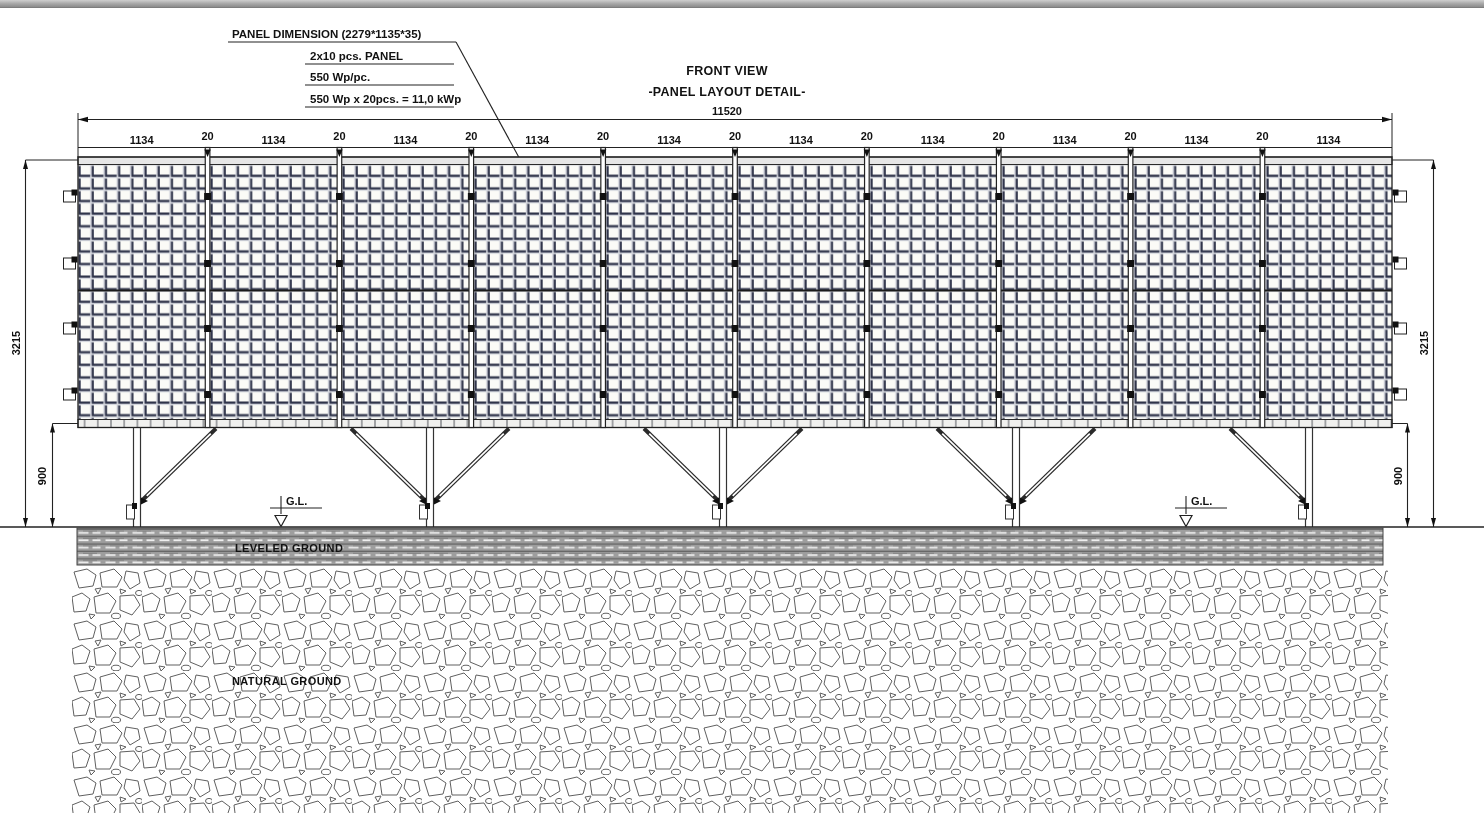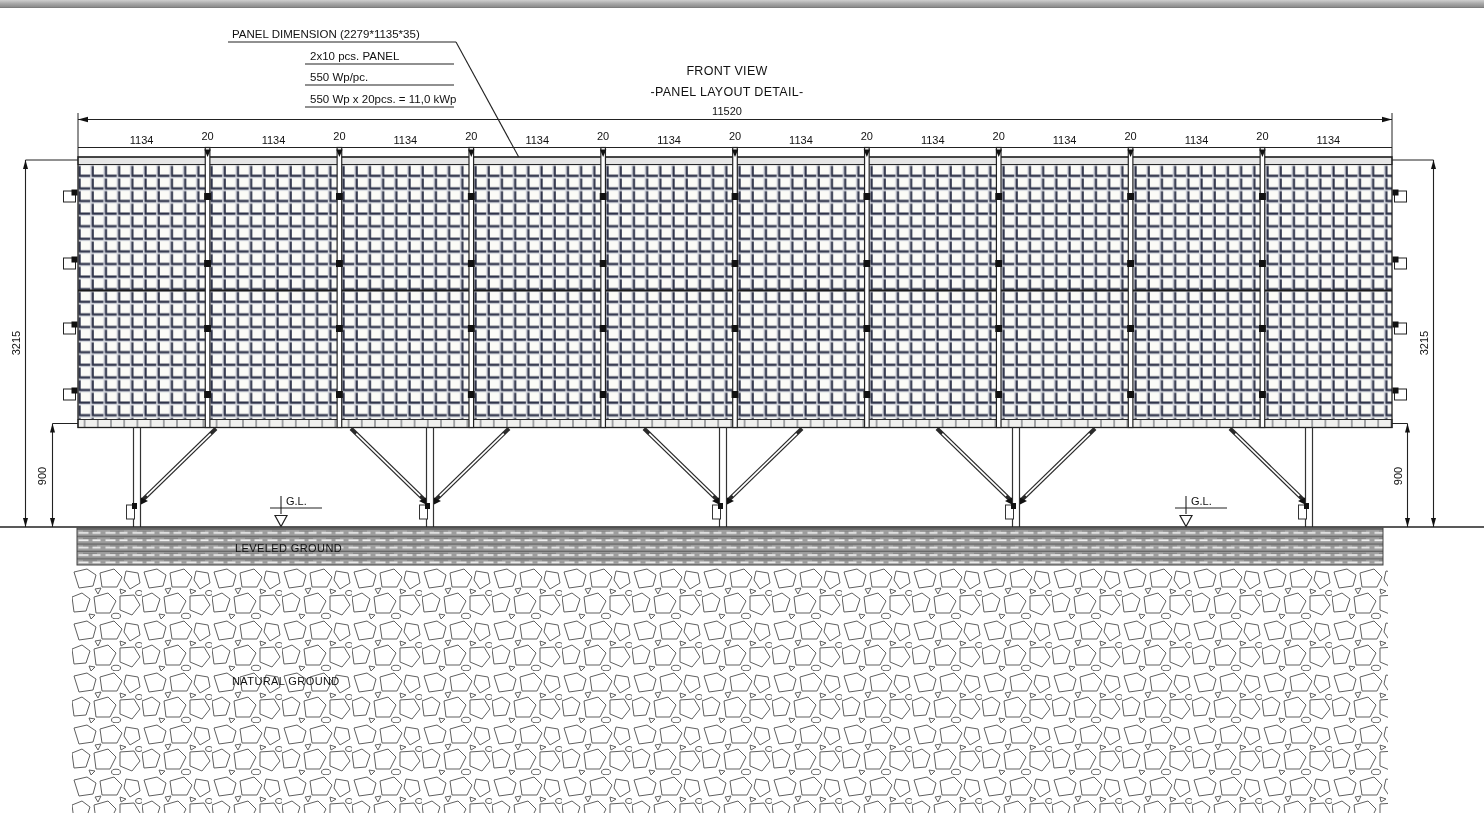--- a/index.html
+++ b/index.html
@@ -1,16 +1,16 @@
 <!DOCTYPE html>
 <html><head>
 <meta charset="utf-8">
 <style>
   html,body{margin:0;padding:0;background:#fff;}
-  .stage{position:relative;width:1484px;height:829px;background:#fff;overflow:hidden;}
+  .stage{position:relative;width:1484px;height:829px;background:#fff;overflow:hidden;font-weight:bold;}
   svg{display:block;}
   text{font-family:"Liberation Sans","DejaVu Sans",sans-serif;fill:#111;}
   .dim{font-size:11px;}
   .note{font-size:11.5px;}
   .title{font-size:12.5px;letter-spacing:0.3px;}
   .gl{font-size:11px;}
   .glabel{font-size:11px;letter-spacing:0.4px;}
 </style>
 </head>
 <body>

